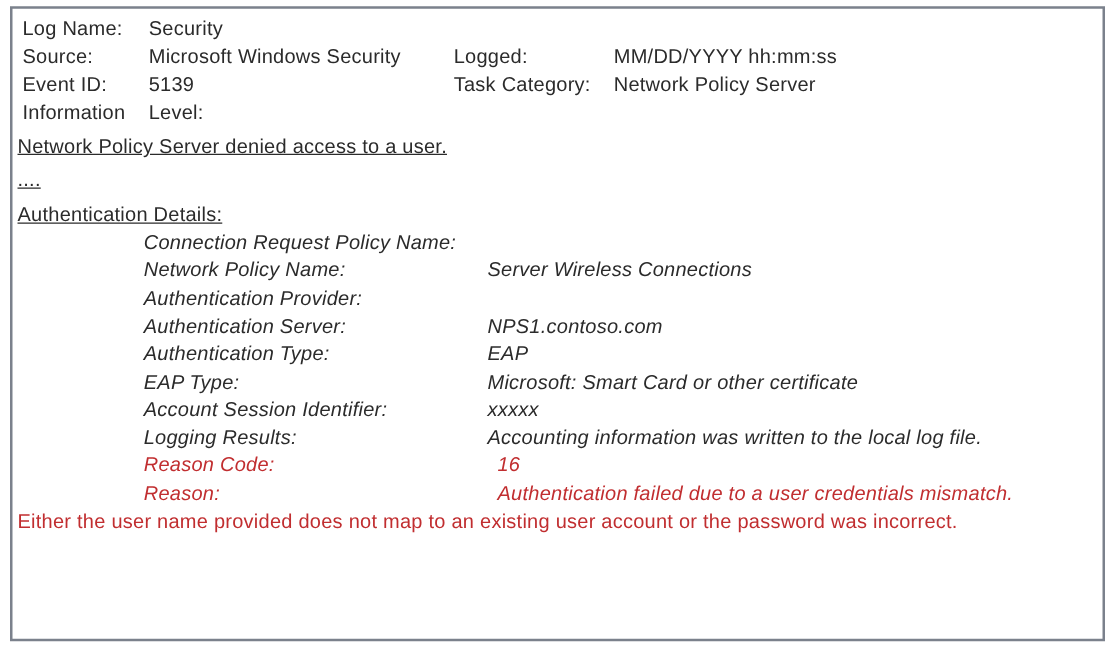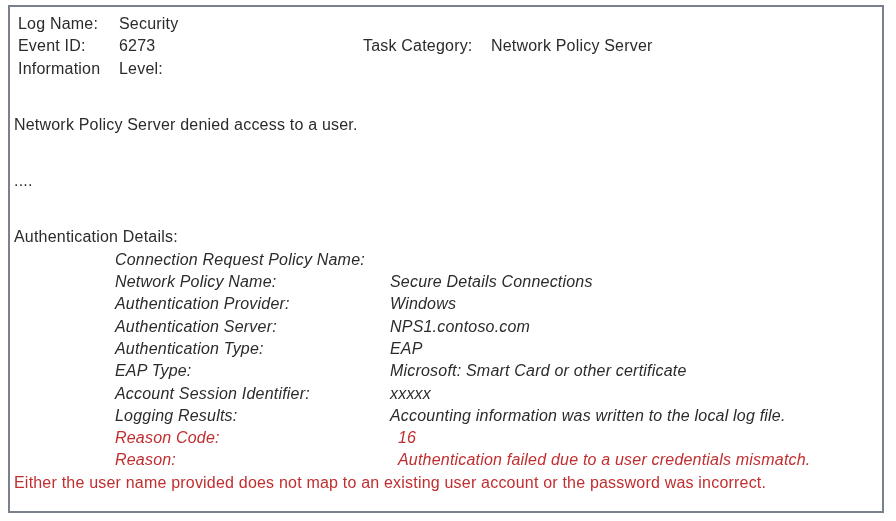--- a/index.html
+++ b/index.html
@@ -36,21 +36,21 @@
   
   .hrow {
     display: grid;
     grid-template-columns: 101px 244px 128px auto;
     padding-left: 8px;
     line-height: 22.3px;
     white-space: nowrap;
   }
 
   
-  .desc, .ellipsis, .auth-title { padding-left: 4px; margin-top: 34px; }
+  .desc, .ellipsis, .auth-title { padding-left: 4px; margin-top: 5px; text-decoration: underline; }
 
   
   .drow {
     display: grid;
     grid-template-columns: 275px auto;
     padding-left: 105px;
     line-height: 22.3px;
     white-space: nowrap;
     font-style: italic;
   }
@@ -64,22 +64,28 @@
 <div class="event-box">
 
   <div>
     <div class="hrow">
       <span>Log Name:</span>
       <span>Security</span>
       <span></span>
       <span></span>
     </div>
     <div class="hrow">
+      <span>Source:</span>
+      <span>Microsoft Windows Security</span>
+      <span>Logged:</span>
+      <span>MM/DD/YYYY hh:mm:ss</span>
+    </div>
+    <div class="hrow">
       <span>Event ID:</span>
-      <span>6273</span>
+      <span>5139</span>
       <span>Task Category:</span>
       <span>Network Policy Server</span>
     </div>
     <div class="hrow">
       <span>Information</span>
       <span>Level:</span>
     </div>
   </div>
 
   <div class="line desc">Network Policy Server denied access to a user.</div>
@@ -87,25 +93,24 @@
   <div class="line ellipsis">....</div>
 
   <div class="line auth-title">Authentication Details:</div>
 
   <div>
     <div class="drow">
       <span class="dlabel">Connection Request Policy Name:</span>
     </div>
     <div class="drow">
       <span class="dlabel">Network Policy Name:</span>
-      <span class="dvalue">Secure Details Connections</span>
+      <span class="dvalue">Server Wireless Connections</span>
     </div>
     <div class="drow">
       <span class="dlabel">Authentication Provider:</span>
-      <span class="dvalue">Windows</span>
     </div>
     <div class="drow">
       <span class="dlabel">Authentication Server:</span>
       <span class="dvalue">NPS1.contoso.com</span>
     </div>
     <div class="drow">
       <span class="dlabel">Authentication Type:</span>
       <span class="dvalue">EAP</span>
     </div>
     <div class="drow">

